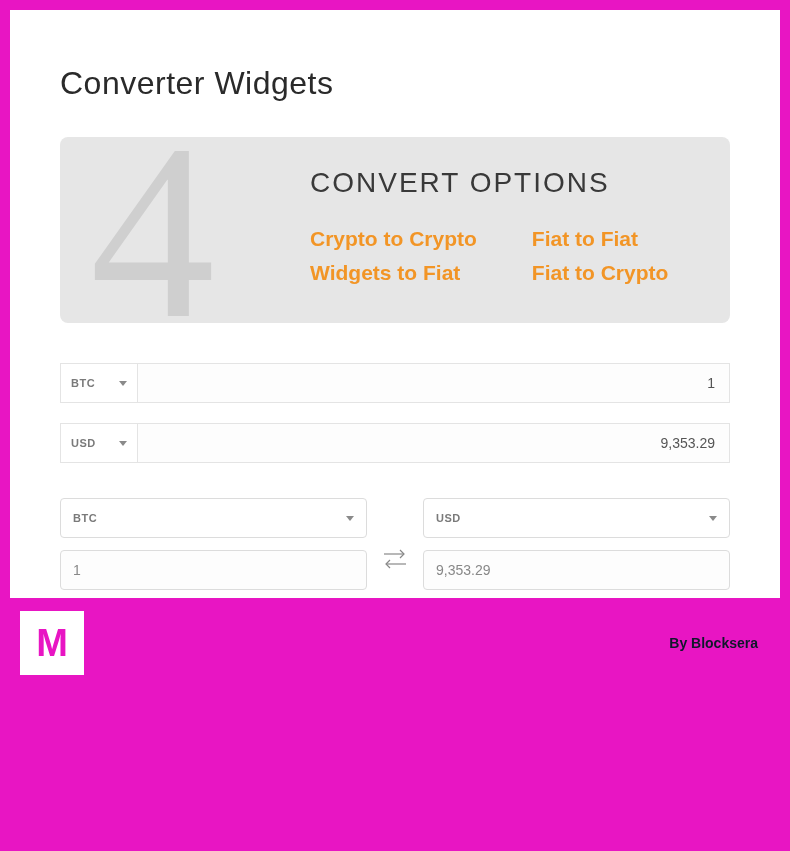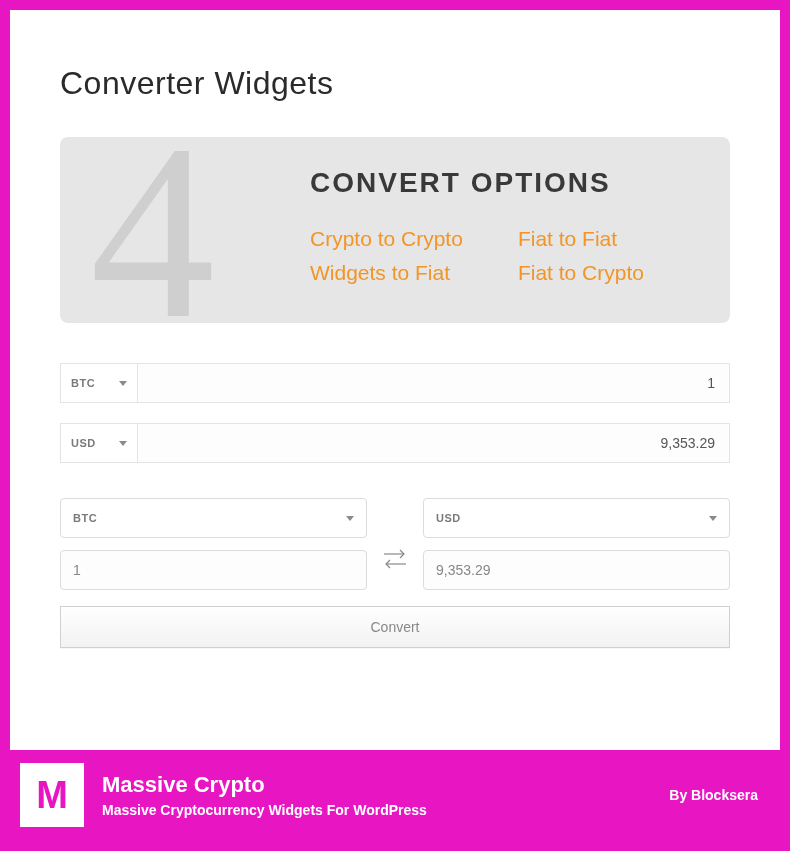--- a/index.html
+++ b/index.html
@@ -12,21 +12,21 @@
 }
 .outer-frame {
   width: 790px;
   height: 851px;
   background: #e815c3;
   padding: 10px 10px 0 10px;
 }
 .inner-panel {
   background: #fff;
   width: 100%;
-  height: 740px;
+  height: 588px;
   padding: 55px 50px 40px 50px;
   overflow: hidden;
 }
 .page-title {
   font-size: 32px;
   font-weight: 400;
   color: #2a2a2a;
   margin-bottom: 35px;
   letter-spacing: 0.5px;
 }
@@ -50,34 +50,34 @@
   z-index: 0;
   user-select: none;
 }
 .hero-content {
   position: relative;
   z-index: 1;
   margin-left: 210px;
 }
 .hero-title {
   font-size: 28px;
-  font-weight: 700;
+  font-weight: 400;
   letter-spacing: 2px;
   color: #393939;
   margin-bottom: 28px;
 }
 .hero-options {
   display: flex;
   gap: 55px;
 }
 .hero-col { display: flex; flex-direction: column; gap: 10px; }
 .hero-link {
   color: #f29526;
   font-size: 21px;
-  font-weight: 400;
+  font-weight: 700;
   text-decoration: none;
   cursor: pointer;
 }
 
 .conv-row {
   display: flex;
   margin-bottom: 20px;
 }
 .currency-select-small {
   width: 78px;
@@ -202,21 +202,21 @@
   font-size: 22px;
   font-weight: 700;
   margin-bottom: 4px;
 }
 .footer-sub {
   font-size: 14px;
   font-weight: 600;
 }
 .footer-author {
   margin-left: auto;
-  color: #ffffff;
+  color: #0f172a;
   font-size: 14px;
   font-weight: 600;
 }
 </style>
 </head>
 <body>
 
 <div class="outer-frame">
   <div class="inner-panel">
 
@@ -284,19 +284,15 @@
       </div>
       <button class="convert-btn">Convert</button>
     </div>
 
   </div>
 
   <div class="footer">
     <div class="logo-box">
       <span class="logo-letter">M</span>
     </div>
-    <div class="footer-texts">
-      <div class="footer-title">Massive Crypto</div>
-      <div class="footer-sub">Massive Cryptocurrency Widgets For WordPress</div>
-    </div>
     <div class="footer-author">By Blocksera</div>
   </div>
 </div>
 
 </body></html>

